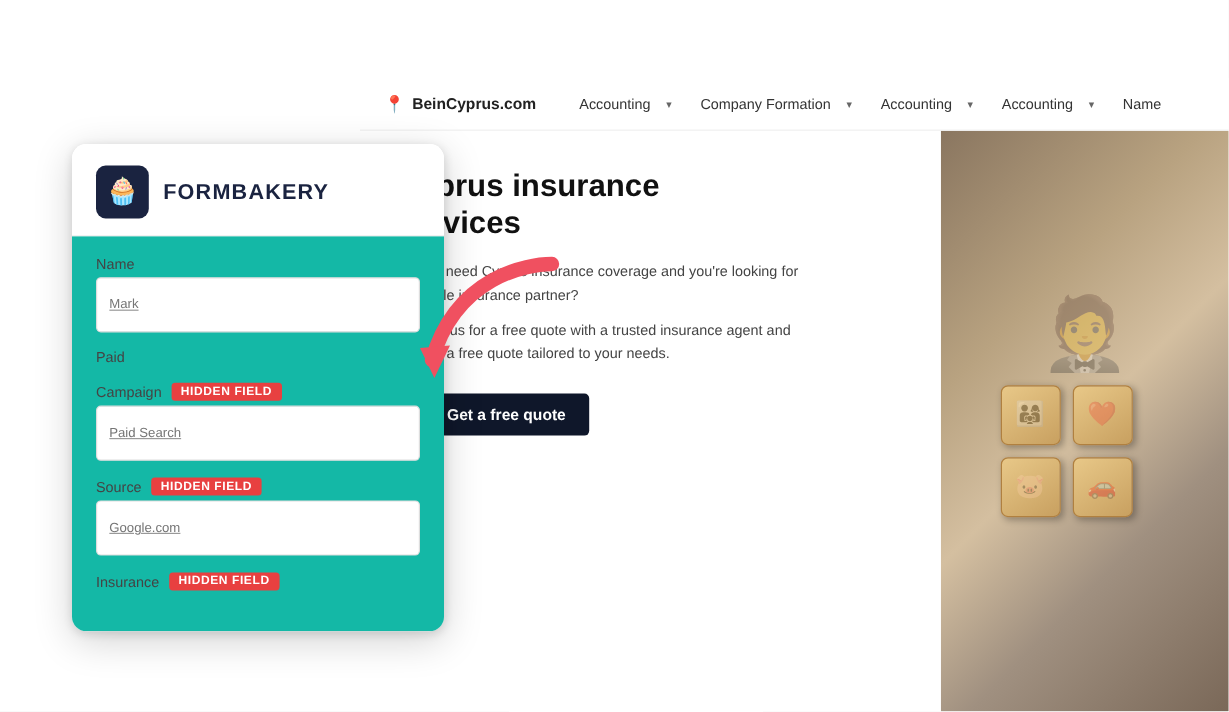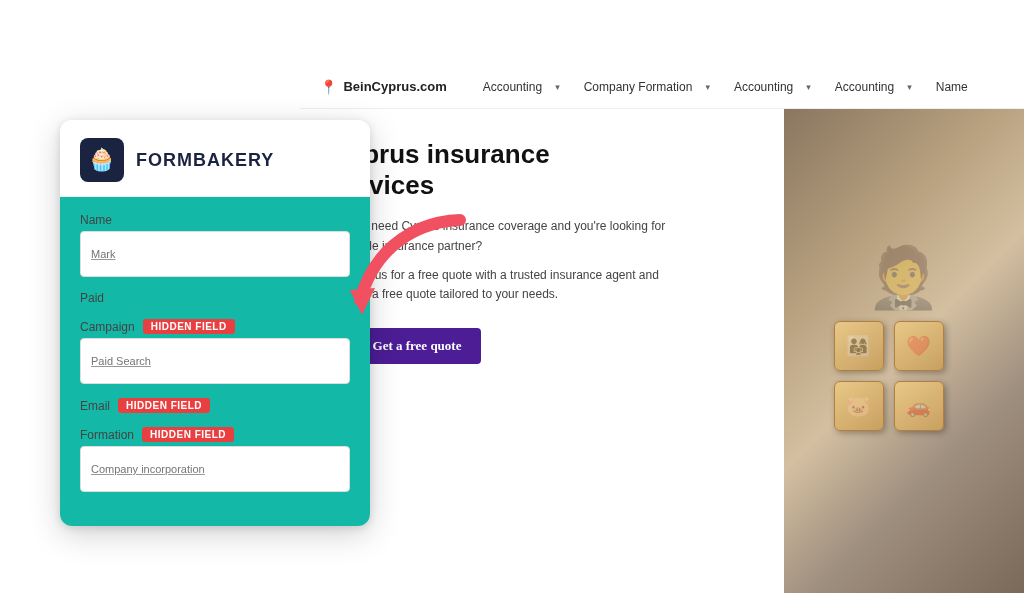--- a/index.html
+++ b/index.html
@@ -90,30 +90,29 @@
       font-size: 12px;
       color: #444;
       line-height: 1.6;
       margin-bottom: 10px;
       max-width: 340px;
     }
     .cta-button {
       display: inline-flex;
       align-items: center;
       gap: 6px;
-      background: #4c1d95;
+      background: #0f172a;
       color: #fff;
       border: none;
       padding: 10px 20px;
       border-radius: 4px;
       font-size: 13px;
       font-weight: 600;
       cursor: pointer;
       margin-top: 14px;
-      font-family: Liberation Serif, serif;
     }
     .content-right {
       width: 240px;
       background: #c8b89a;
       position: relative;
       overflow: hidden;
     }
     .content-right-img {
       width: 100%;
       height: 100%;
@@ -326,31 +325,31 @@
     <div class="field-group">
       <div class="field-label">
         <span>Campaign</span>
         <span class="hidden-badge">HIDDEN FIELD</span>
       </div>
       <input class="field-input" type="text" placeholder="Paid Search" style="">
     </div>
 
     <div class="field-group">
       <div class="field-label">
-        <span>Email</span>
+        <span>Source</span>
         <span class="hidden-badge">HIDDEN FIELD</span>
       </div>
-    </div>
-
-    <div class="field-group">
-      <div class="field-label">
-        <span>Formation</span>
+      <input class="field-input" type="text" placeholder="Google.com" style="">
+    </div>
+
+    <div class="field-group">
+      <div class="field-label">
+        <span>Insurance</span>
         <span class="hidden-badge">HIDDEN FIELD</span>
       </div>
-      <input class="field-input" type="text" placeholder="Company incorporation" style="">
     </div>
 
   </div>
 </div>
 
 <div class="arrow-overlay">
   <svg class="arrow-svg" viewBox="0 0 140 120" xmlns="http://www.w3.org/2000/svg">
 
     <path d="M 120 10 C 100 10, 40 20, 20 90" stroke="#f05060" stroke-width="12" fill="none" stroke-linecap="round"></path>
 

